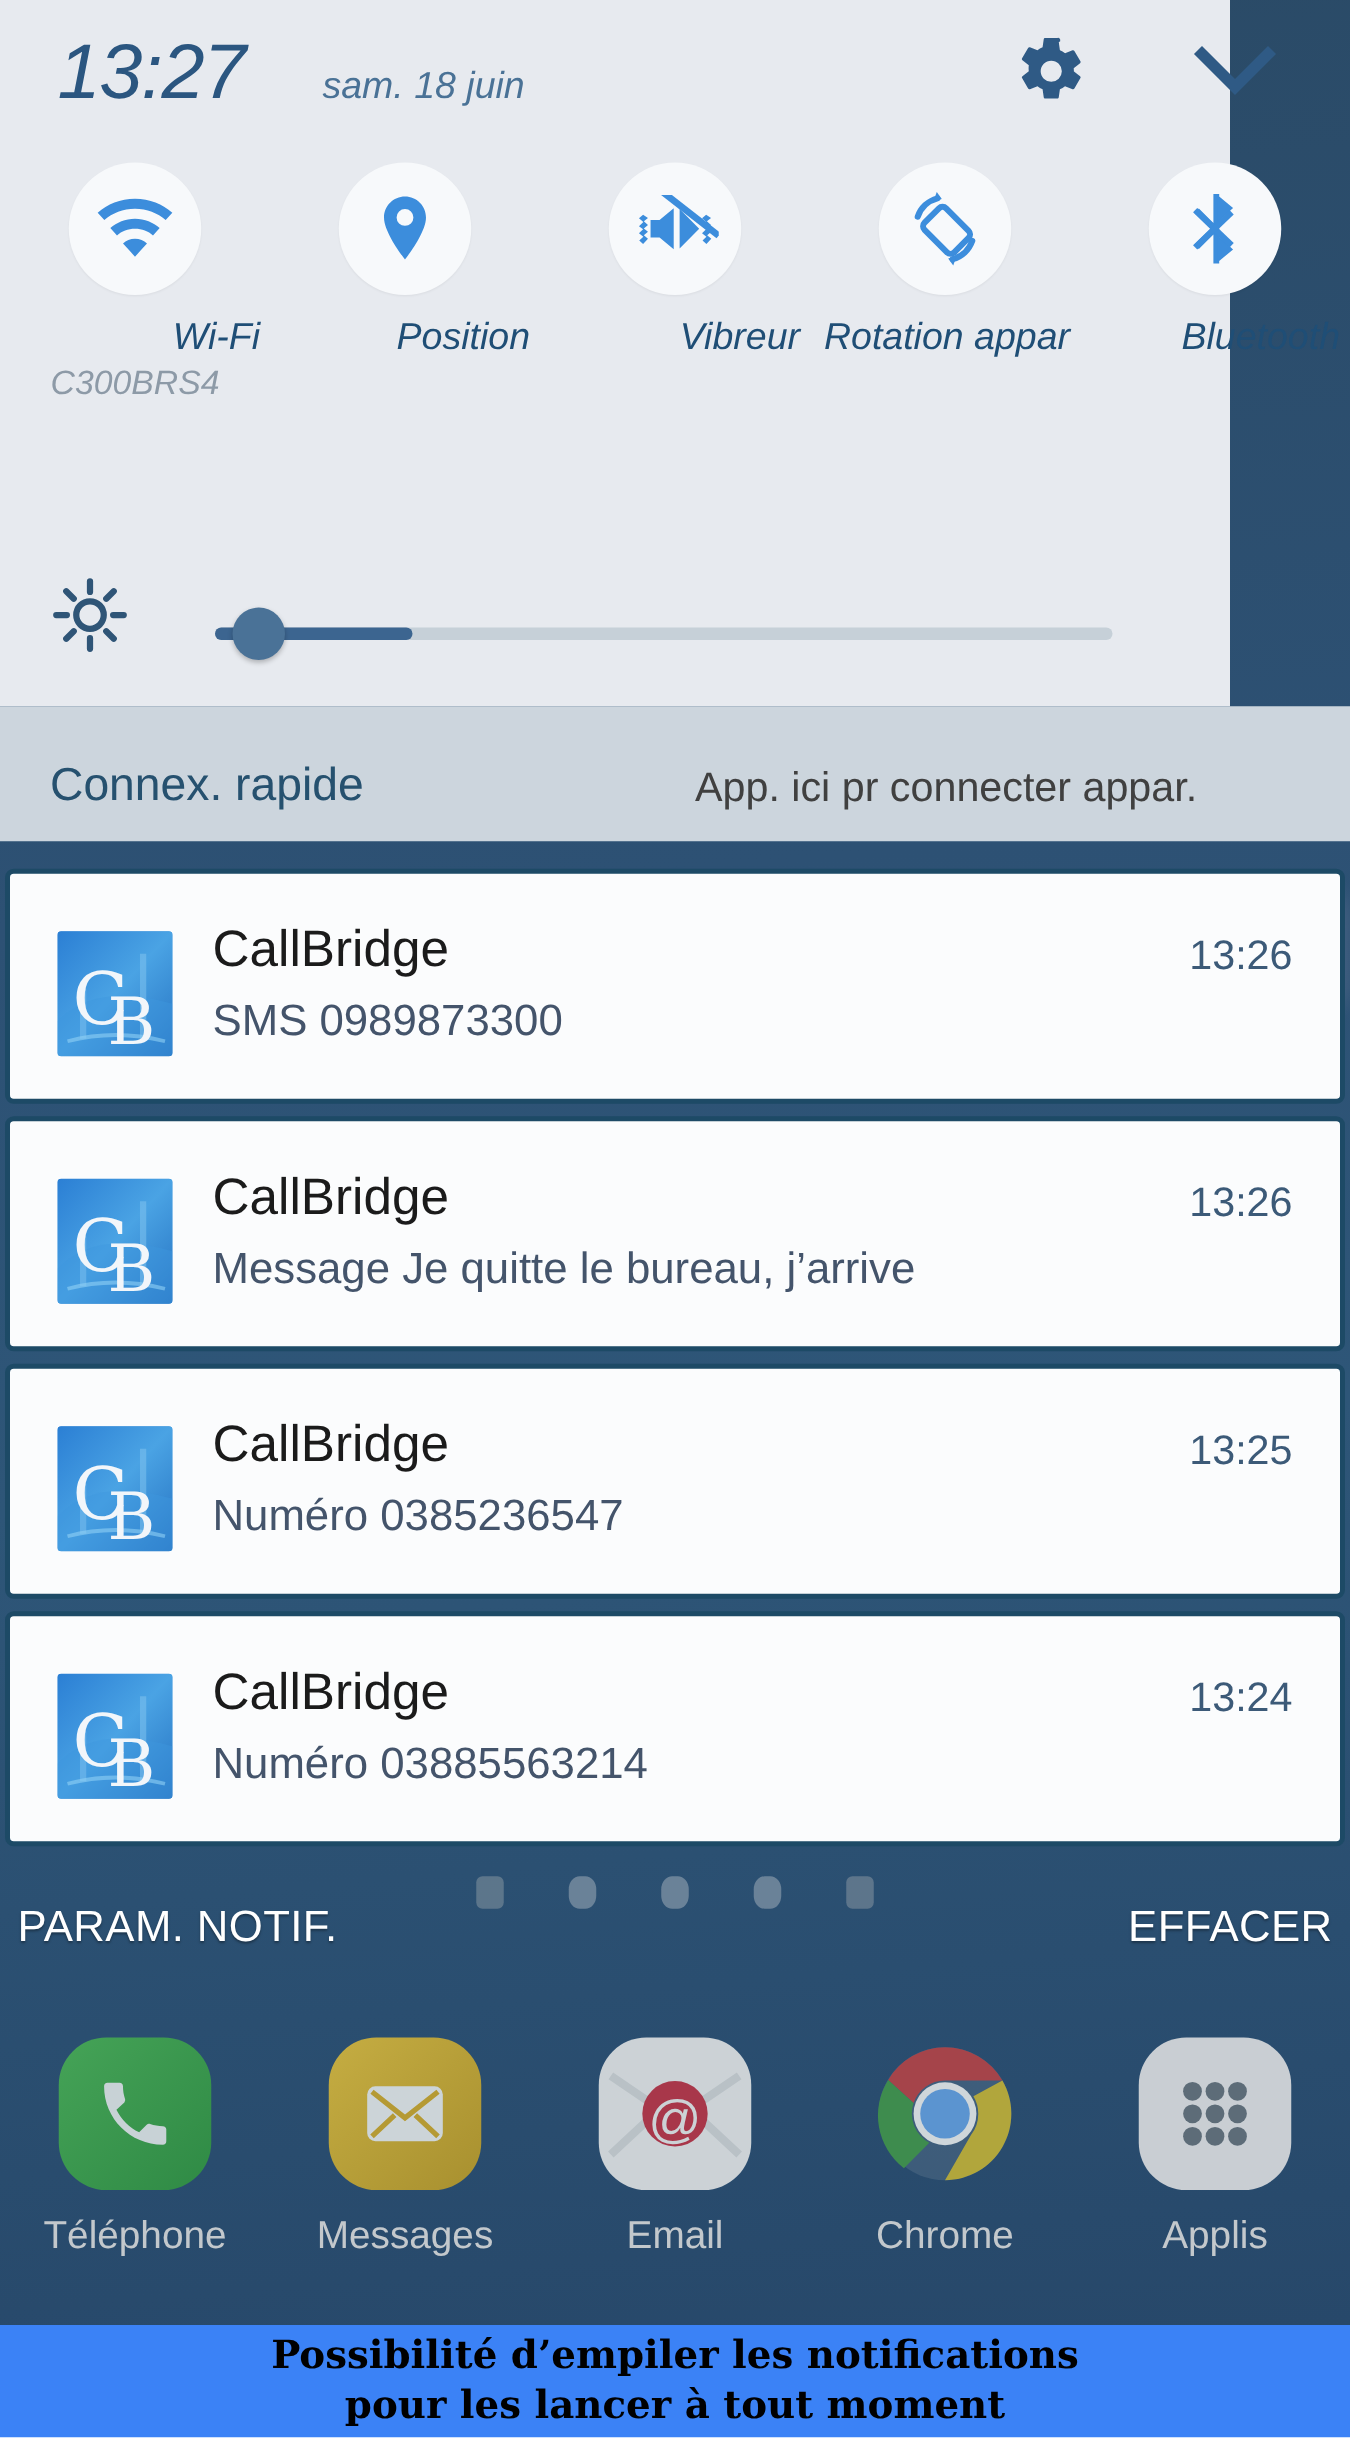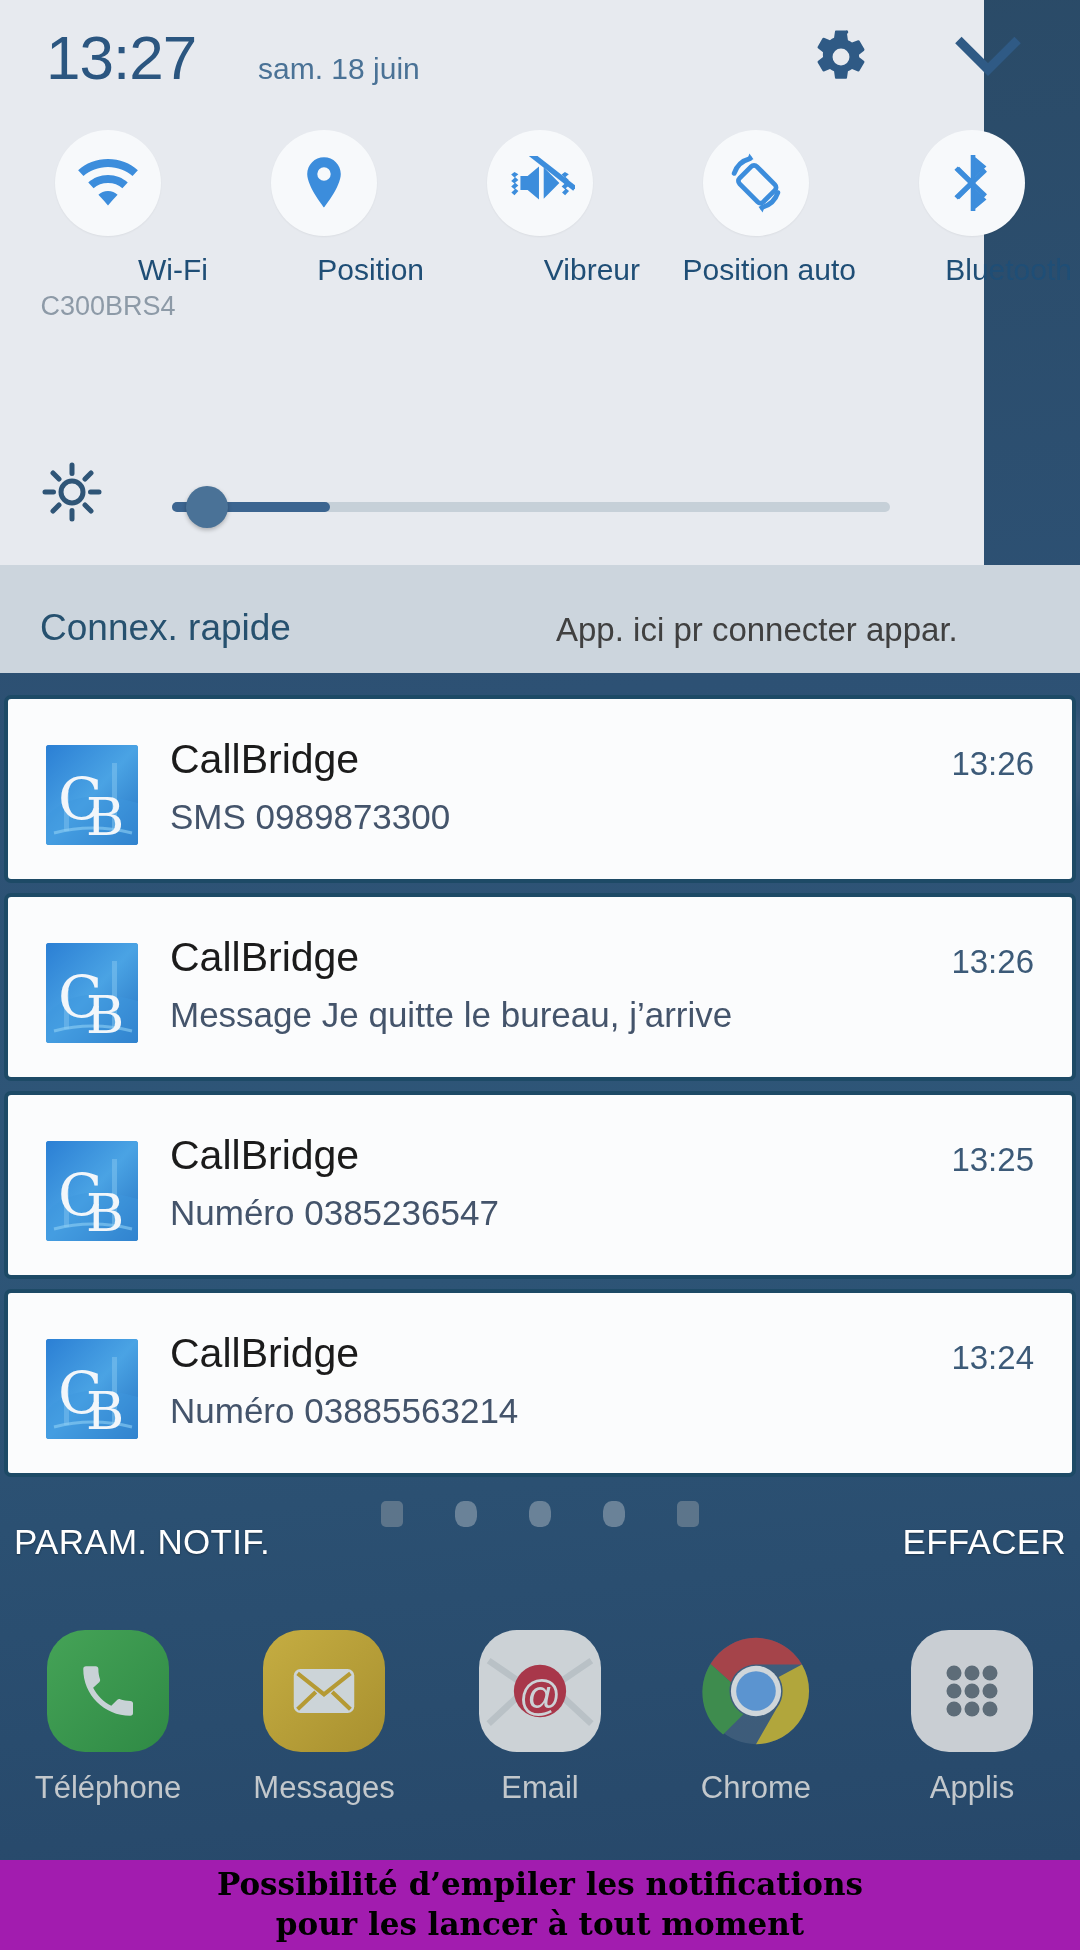--- a/index.html
+++ b/index.html
@@ -27,20 +27,21 @@
     filter: blur(7px);
   }
   .wall-blur-row .blob {
     position: absolute; top: 8px; width: 150px; height: 104px; border-radius: 26px;
   }
 
   
   .qs-panel {
     position: absolute; left: 0; top: 0; width: 984px; height: 565px;
     background: #e7eaef;
+    font-style: italic;
   }
   .qs-header {
     position: absolute; left: 0; top: 0; width: 1080px; height: 125px;
   }
   .qs-clock {
     position: absolute; left: 46px; top: 22px;
     font-size: 62px; font-weight: 300; color: #2b5680;
     letter-spacing: -1px;
   }
   .qs-date {
@@ -187,21 +188,21 @@
     display: flex; align-items: center; justify-content: center;
     position: relative; overflow: hidden;
   }
   .dock-label {
     margin-top: 18px; font-size: 31px; color: #c3c8cc;
   }
 
   
   .caption {
     position: absolute; left: 0; top: 1860px; width: 1080px; height: 90px;
-    background: #a21caf;
+    background: #3b82f6;
     display: flex; flex-direction: column; align-items: center;
     justify-content: center;
     font-family: "DejaVu Serif", serif;
     font-weight: bold; color: #000000;
   }
   .caption-line { font-size: 31px; line-height: 1.28; }
 </style>
 </head>
 <body>
 
@@ -282,21 +283,21 @@
       <div class="toggle">
         <div class="toggle-circle">
           <svg viewBox="0 0 26 26" width="66" height="66" fill="none" stroke="#3c8ddc" stroke-width="1.9">
             <rect x="8.2" y="7.1" width="9.6" height="13.2" rx="1.6" transform="rotate(-45 13 13)"></rect>
             <path d="M4.4 9.2A9 9 0 0 1 10.6 3.4" stroke-linecap="round"></path>
             <path d="M21.6 16.8a9 9 0 0 1-6.2 5.8" stroke-linecap="round"></path>
             <path d="M10.4 1.4l1.6 2.2-2.6.7z" fill="#3c8ddc" stroke="none"></path>
             <path d="M15.6 24.6l-1.6-2.2 2.6-.7z" fill="#3c8ddc" stroke="none"></path>
           </svg>
         </div>
-        <div class="toggle-label">Position auto</div>
+        <div class="toggle-label">Rotation appar</div>
       </div>
 
       <div class="toggle">
         <div class="toggle-circle">
           <svg viewBox="0 0 24 24" width="62" height="62" fill="#3c8ddc">
             <path d="M13.3 2v7.5l4.3-3.9L13.3 2zm0 12.5V22l4.3-3.6-4.3-3.9zM11.5 1.2v9L7 5.7 5.6 7.1l5 4.9-5 4.9L7 18.3l4.5-4.5v9h1.8V1.2h-1.8z"></path>
             <path d="M11.8 1.4v21.2h1.1V1.4z"></path>
             <path d="M5.2 6.9 6.5 5.6l11.3 10.8-1.3 1.4z"></path>
             <path d="M5.2 17.1 6.5 18.4 17.8 7.6 16.5 6.2z"></path>
           </svg>

